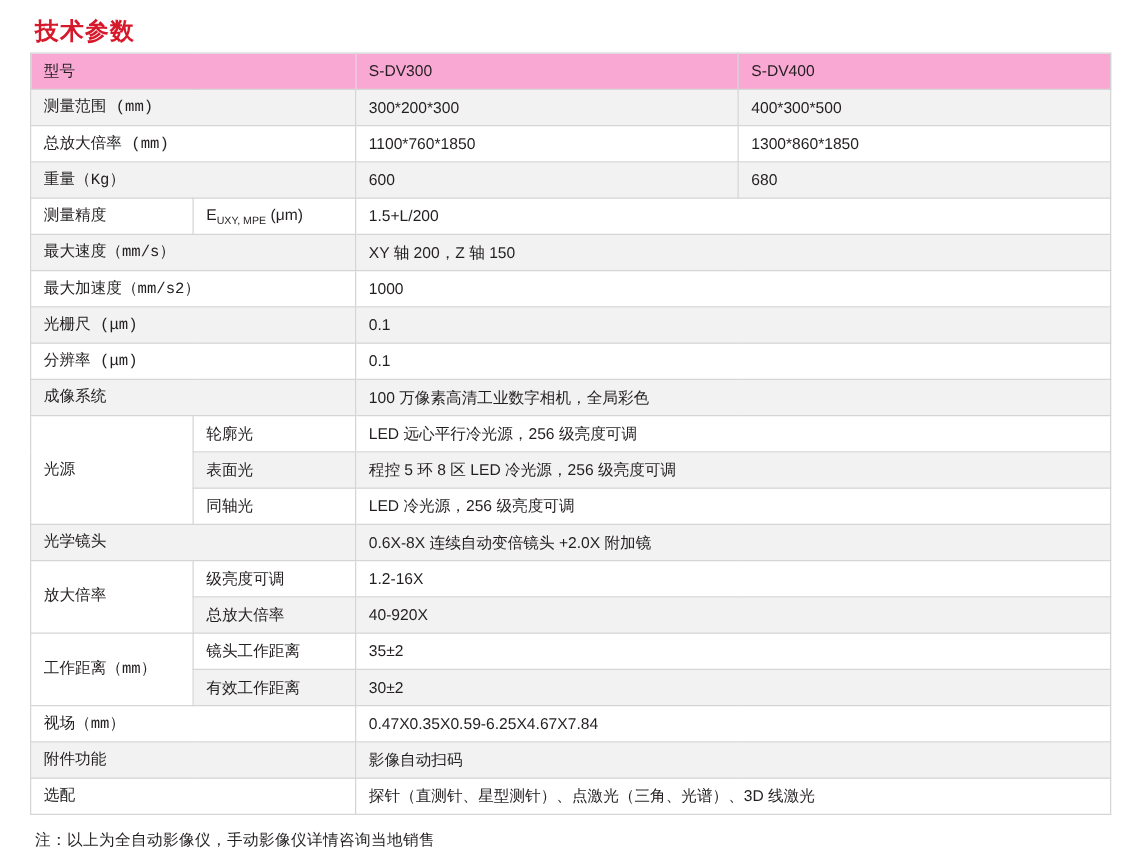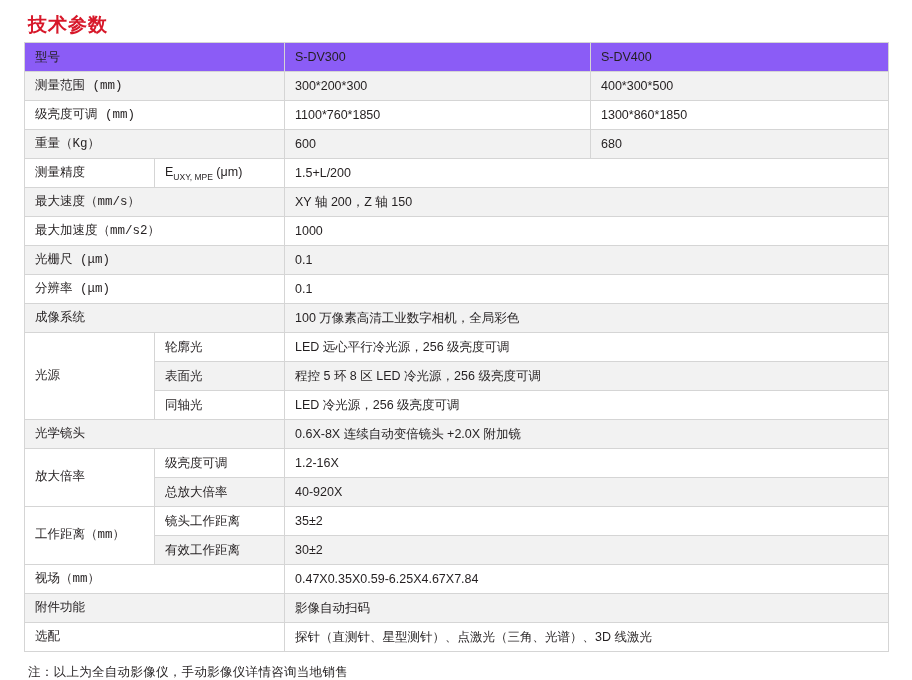--- a/index.html
+++ b/index.html
@@ -38,21 +38,21 @@
     border: 1px solid #d5d5d5;
     padding: 0 10px;
     height: 28px;
     vertical-align: middle;
     text-align: left;
     font-weight: normal;
     color: #231f20;
     line-height: 1.35;
   }
   thead th {
-    background: #8b5cf6;
+    background: #f9a8d4;
     color: #ffffff;
     border-color: #d7182a;
     font-weight: bold;
     height: 27px;
     font-size: 12.5px;
   }
   .c1 { width: 130px; }
   .c2 { width: 130px; }
   .c3 { width: 306px; }
   .c4 { width: 298px; }
@@ -94,21 +94,21 @@
     </thead>
     <tbody>
 
       <tr>
         <td class="label" colspan="2">测量范围 (mm)</td>
         <td>300*200*300</td>
         <td>400*300*500</td>
       </tr>
 
       <tr>
-        <td class="label" colspan="2">级亮度可调 (mm)</td>
+        <td class="label" colspan="2">总放大倍率 (mm)</td>
         <td>1100*760*1850</td>
         <td>1300*860*1850</td>
       </tr>
 
       <tr>
         <td class="label" colspan="2">重量（Kg）</td>
         <td>600</td>
         <td>680</td>
       </tr>
 

